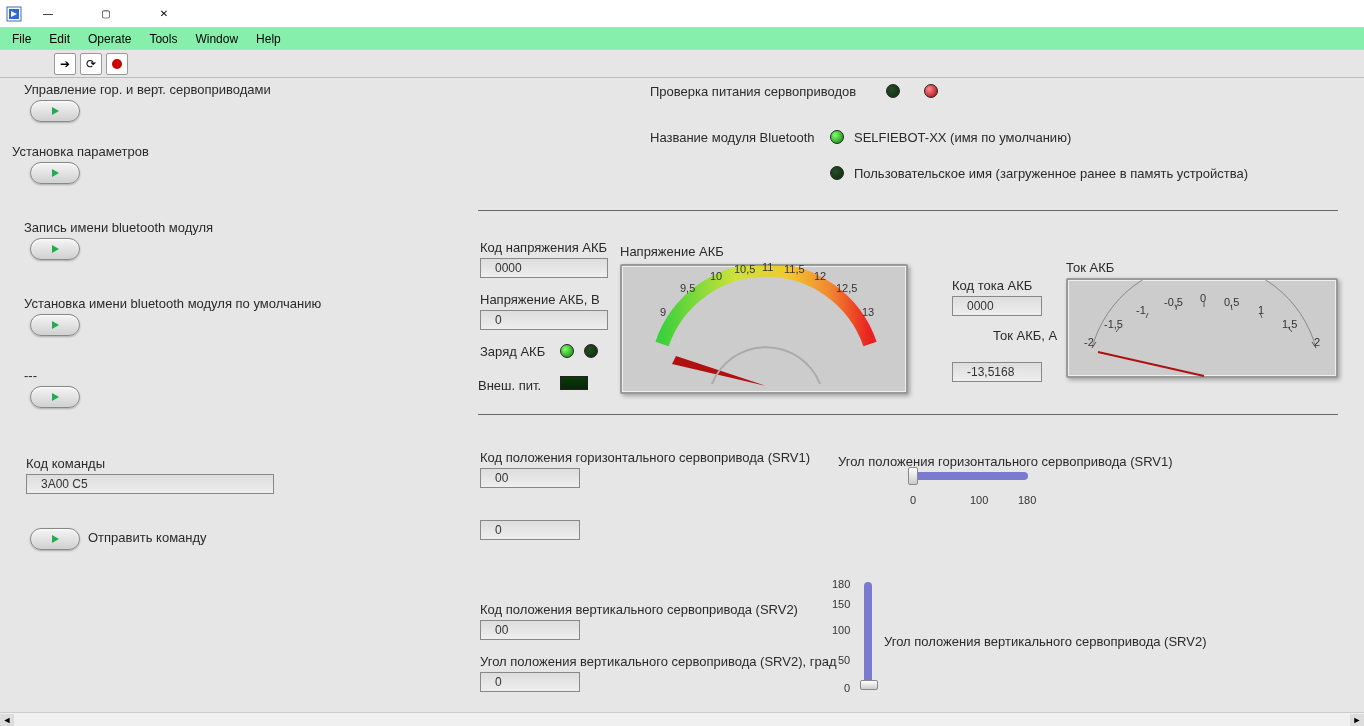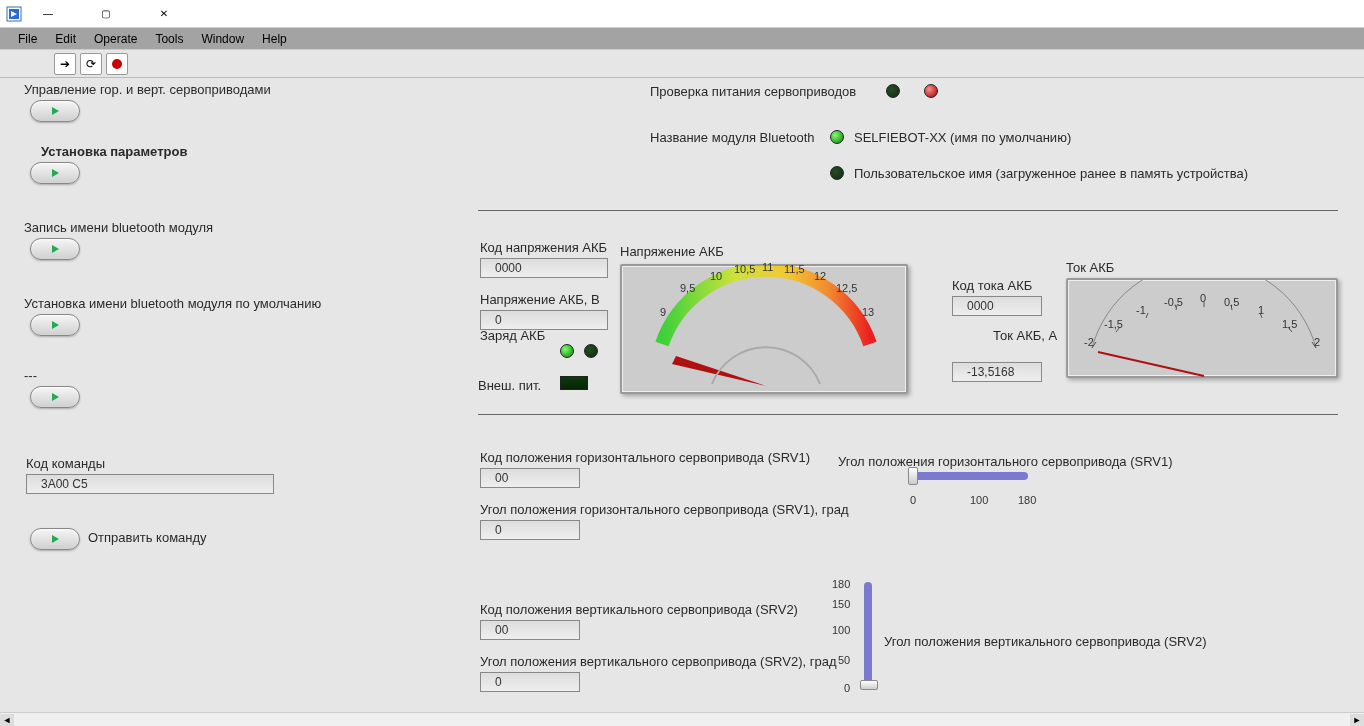--- a/index.html
+++ b/index.html
@@ -3,21 +3,21 @@
 <meta charset="utf-8">
 <style>
 * { box-sizing: border-box; font-family: "Segoe UI", Tahoma, sans-serif; }
 body { margin: 0; background: #e6e6e6; width: 1364px; height: 726px; overflow: hidden; position: relative; }
 .titlebar { height: 28px; background: #fff; display: flex; align-items: center; padding: 0 6px; border-bottom: 1px solid #ccc; }
 .app-icon { width: 16px; height: 16px; margin-right: 6px; display:inline-block; }
 .app-icon svg { width:16px; height:16px; }
 .title-text { font-size: 12px; flex: 1; }
 .win-buttons { display:flex; gap: 18px; margin-right: 4px; }
 .win-btn { width: 40px; height: 20px; display:flex; align-items:center; justify-content:center; font-size:10px; }
-.menubar { height: 22px; background: #a3a3a3; display:flex; align-items:center; padding: 0 10px; border-bottom: 1px solid #ccc; gap: 2px; }
+.menubar { height: 22px; background: #86efac; display:flex; align-items:center; padding: 0 4px; border-bottom: 1px solid #ccc; gap: 2px; }
 .menubar span { font-size: 12px; padding: 2px 8px; }
 .right-icon { margin-left:auto; width:30px; height:20px; }
 .toolbar { height: 28px; background: #e6e6e6; display:flex; align-items:center; padding: 0 54px; gap: 4px; border-bottom: 1px solid #bbb; }
 .tool-btn { width: 22px; height: 22px; border: 1px solid #999; background: #fff; border-radius:2px; display:flex; align-items:center; justify-content:center; font-size:12px; }
 .content { position: relative; width: 1364px; height: 648px; }
 .label { font-size: 13px; color: #2a2a2a; position: absolute; white-space: nowrap; }
 .labview-btn { width: 50px; height: 22px; border: 1px solid #888; border-radius: 11px; background: linear-gradient(#f5f5f5,#d0d0d0); position: absolute; display:flex; align-items:center; justify-content:center; box-shadow: inset 0 1px 2px rgba(255,255,255,.8), 0 1px 2px rgba(0,0,0,.25); }
 .labview-btn::before { content:''; width:0; height:0; border-left:7px solid #2a5; border-top:4px solid transparent; border-bottom:4px solid transparent; }
 .field { position:absolute; height:20px; border:1px solid #888; background:linear-gradient(#ddd,#eee); font-size:12px; padding:2px 14px; color:#333; }
 .led { width:14px; height:14px; border-radius:50%; border:1px solid #222; position:absolute; }
@@ -68,21 +68,21 @@
   <span class="tool-btn" style="background:#fff;">
       <span style="width:10px;height:10px;border-radius:50%;background:#c00;display:block;"></span>
     </span>
 </div>
 
 <div class="content">
 
   <div class="label" style="left:24px; top:4px;">Управление гор. и верт. сервоприводами</div>
   <div class="labview-btn" style="left:30px; top:22px;"></div>
 
-  <div class="label" style="left:41px; top:66px;font-weight:bold;">Установка параметров</div>
+  <div class="label" style="left:12px; top:66px;">Установка параметров</div>
   <div class="labview-btn" style="left:30px; top:84px;"></div>
 
   <div class="label" style="left:24px; top:142px;">Запись имени bluetooth модуля</div>
   <div class="labview-btn" style="left:30px; top:160px;"></div>
 
   <div class="label" style="left:24px; top:218px;">Установка имени bluetooth модуля по умолчанию</div>
   <div class="labview-btn" style="left:30px; top:236px;"></div>
 
   <div class="label" style="left:24px; top:290px;">---</div>
   <div class="labview-btn" style="left:30px; top:308px;"></div>
@@ -104,21 +104,21 @@
   <div class="label" style="left:854px; top:88px;">Пользовательское имя (загруженное ранее в память устройства)</div>
 
   <div class="divider" style="left:478px; top:132px; width:860px;"></div>
 
   <div class="label" style="left:480px; top:162px;">Код напряжения АКБ</div>
   <div class="field" style="left:480px; top:180px; width:128px;">0000</div>
 
   <div class="label" style="left:480px; top:214px;">Напряжение АКБ, В</div>
   <div class="field" style="left:480px; top:232px; width:128px;">0</div>
 
-  <div class="label" style="left:480px; top:250px;text-align:right;">Заряд АКБ</div>
+  <div class="label" style="left:480px; top:266px;text-align:right;">Заряд АКБ</div>
   <div class="led led-green-on" style="left:560px; top:266px;"></div>
   <div class="led led-green-off" style="left:584px; top:266px;"></div>
 
   <div class="label" style="left:478px; top:300px;">Внеш. пит.</div>
   <div class="rect-led" style="left:560px; top:298px;"></div>
 
   <div class="label" style="left:620px; top:166px;">Напряжение АКБ</div>
   <div class="gauge-box" style="left:620px; top:186px; width:288px; height:130px;">
     <svg width="288" height="130" viewBox="0 0 288 130">
       <path d="M 40 78 A 110 110 0 0 1 248 78" fill="none" stroke="url(#gv)" stroke-width="14"></path>
@@ -175,21 +175,20 @@
     <span class="tick-lbl" style="left:156px; top:16px;">0,5</span>
     <span class="tick-lbl" style="left:190px; top:24px;">1</span>
     <span class="tick-lbl" style="left:214px; top:38px;">1,5</span>
     <span class="tick-lbl" style="left:246px; top:56px;">2</span>
   </div>
 
   <div class="divider" style="left:478px; top:336px; width:860px;"></div>
 
   <div class="label" style="left:480px; top:372px;">Код положения горизонтального сервопривода (SRV1)</div>
   <div class="field" style="left:480px; top:390px; width:100px;">00</div>
-  <div class="label" style="left:480px; top:424px;">Угол положения горизонтального сервопривода (SRV1), град</div>
   <div class="field" style="left:480px; top:442px; width:100px;">0</div>
 
   <div class="label" style="left:838px; top:376px;">Угол положения горизонтального сервопривода (SRV1)</div>
   <div style="position:absolute; left:910px; top:394px; width:120px; height:26px;">
     <div class="slider-fill" style="left:0; top:0; width:118px;"></div>
     <div class="slider-thumb-h" style="left:-2px; top:-5px;"></div>
   </div>
   <span class="tick-lbl" style="left:910px; top:416px;">0</span>
   <span class="tick-lbl" style="left:970px; top:416px;">100</span>
   <span class="tick-lbl" style="left:1018px; top:416px;">180</span>

